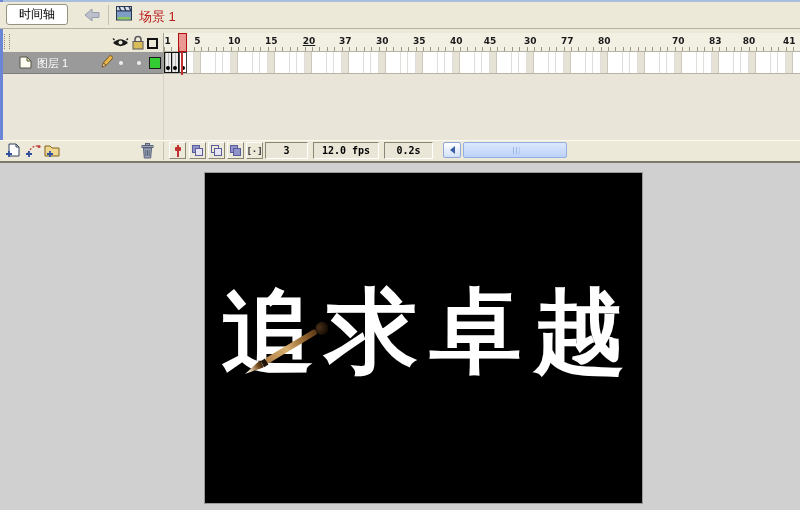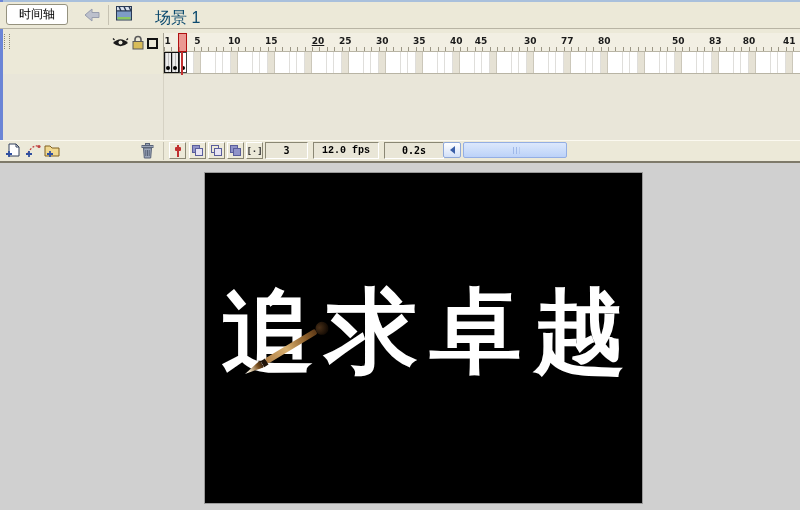--- a/index.html
+++ b/index.html
@@ -11,21 +11,21 @@
   .top-strip { position:absolute; left:0; top:0; width:800px; height:2px; background:#A9C0DC; }
   .left-edge { position:absolute; left:0; top:0; width:3px; height:161px; background:#6B85D6; }
   .tab-bar { position:absolute; left:0; top:2px; width:800px; height:27px; background:#ECE9D8; border-bottom:1px solid #B8B4A4; }
   .timeline-tab { position:absolute; left:6px; top:2px; width:62px; height:21px; background:#FFFFFF;
     border:1px solid #95927F; border-radius:3px; font-size:12px; color:#000;
     display:flex; align-items:center; justify-content:center; }
   .back-btn { position:absolute; left:82px; top:4px; width:20px; height:17px; display:flex; align-items:center; justify-content:center; }
   .vsep { position:absolute; width:1px; background:#C6C2B2; }
   .vsep.s1 { left:108px; top:3px; height:20px; }
   .clapper { position:absolute; left:116px; top:4px; width:17px; height:16px; }
-  .scene-label { position:absolute; left:139px; top:6px; font-size:16px; color:#0c4a6e;margin-left:16px; }
+  .scene-label { position:absolute; left:139px; top:6px; font-size:13px; color:#b91c1c; }
 
   
   .grip { position:absolute; left:4px; top:34px; width:6px; height:15px;
     border-left:1px dotted #8A8774; border-right:1px dotted #8A8774; }
   .hdr-icon { position:absolute; }
   .eye-pos { left:112px; top:37px; }
   .lock-pos { left:132px; top:35px; }
   .outline-square { position:absolute; left:147px; top:38px; width:11px; height:11px; border:2px solid #111; background:#ECE9D8; }
 
   
@@ -77,22 +77,22 @@
   .marker-glyph { font:bold 9px "DejaVu Sans Mono",monospace; color:#333; letter-spacing:0; }
   .ph-glyph { position:relative; width:4px; height:12px; }
   .ph-glyph::before { content:""; position:absolute; left:1px; top:0; width:2px; height:12px; background:#C03030; }
   .ph-glyph::after { content:""; position:absolute; left:-1px; top:2px; width:6px; height:4px; background:#C03030; border-radius:1px; }
 
   .stat-box { position:absolute; top:1px; height:17px; background:#E9E6D7;
     border:1px solid; border-color:#8A8774 #FFFFFF #FFFFFF #8A8774;
     font:bold 10px "DejaVu Sans Mono",monospace; color:#000;
     display:flex; align-items:center; justify-content:center; }
   .frame-box { left:265px; width:43px; }
-  .fps-box { left:313px; width:66px;font-family:Liberation Mono, monospace; }
-  .time-box { left:384px; width:60px; }
+  .fps-box { left:313px; width:66px; }
+  .time-box { left:384px; width:49px; }
 
   .scroll-left-btn { position:absolute; left:443px; top:1px; width:18px; height:16px;
     background:linear-gradient(#FFFFFF,#D2E0F8); border:1px solid #8FA8D8; border-radius:2px;
     display:flex; align-items:center; justify-content:center; }
   .scroll-arrow { width:0; height:0; border-top:4px solid transparent; border-bottom:4px solid transparent; border-right:5px solid #3A5FA8; }
   .scroll-thumb { position:absolute; left:463px; top:1px; width:104px; height:16px;
     background:linear-gradient(#DCE8FC,#BCD2F8); border:1px solid #93AEE4; border-radius:2px; }
   .scroll-thumb::after { content:""; position:absolute; left:50%; top:4px; transform:translateX(-50%);
     width:9px; height:7px;
     background:repeating-linear-gradient(90deg,#9FB8E8 0 1px,transparent 1px 3px); }
@@ -152,38 +152,54 @@
     <path d="M3 7 V4.5 a3 3 0 0 1 6 0 V7" fill="none" stroke="#5A5A5A" stroke-width="1.6"></path>
     <rect x="1" y="6.5" width="10" height="7.5" fill="#D8BC58" stroke="#5A5A5A"></rect>
   </svg>
   <div class="outline-square"></div>
 
   <div class="ruler">
       <span class="ruler-num" style="left: 3.7px;">1</span>
       <span class="ruler-num" style="left: 33.3px;">5</span>
       <span class="ruler-num" style="left: 70.3px;">10</span>
       <span class="ruler-num" style="left: 107.3px;">15</span>
-      <span class="ruler-num" style="left: 154px; text-decoration: underline;">20</span>
-      <span class="ruler-num" style="left: 181.3px;">25</span>
+      <span class="ruler-num" style="left: 145px; text-decoration: underline;">20</span>
+      <span class="ruler-num" style="left: 181.3px;">37</span>
       <span class="ruler-num" style="left: 218.3px;">30</span>
       <span class="ruler-num" style="left: 255.3px; text-align: center;">35</span>
       <span class="ruler-num" style="left: 292.3px;">40</span>
-      <span class="ruler-num" style="left: 317px;">45</span>
+      <span class="ruler-num" style="left: 326px;">45</span>
       <span class="ruler-num" style="left: 366.3px;">30</span>
       <span class="ruler-num" style="left: 403.3px;">77</span>
       <span class="ruler-num" style="left: 440.3px;">80</span>
       <span class="ruler-num" style="left: 467px; margin-top: 40px;">65</span>
-      <span class="ruler-num" style="left: 514.3px;">50</span>
+      <span class="ruler-num" style="left: 514.3px;">70</span>
       <span class="ruler-num" style="left: 551.3px;">83</span>
       <span class="ruler-num" style="left: 585px;">80</span>
       <span class="ruler-num" style="left: 625.3px;">41</span>
     </div>
   <div class="playhead-marker" style="left: 177.8px;"></div>
   <div class="playhead-line" style="left: 181.3px;"></div>
 
+  <div class="layer-left">
+    <svg class="layer-page" width="13" height="13" viewBox="0 0 13 13">
+      <path d="M1 1 h7 l4 4 v7 h-11 z" fill="#FFFDF0" stroke="#55554A"></path>
+      <path d="M8 1 v4 h4 z" fill="#E8E0A0" stroke="#55554A"></path>
+    </svg>
+    <span class="layer-name">图层 1</span>
+    <svg class="pencil" width="13" height="15" viewBox="0 0 13 15">
+      <g transform="rotate(42 6 7)">
+        <rect x="4.6" y="-1" width="3.8" height="10.5" fill="#E8B84C" stroke="#704810" stroke-width="0.8"></rect>
+        <polygon points="4.6,9.5 8.4,9.5 6.5,13.5" fill="#F0D8A8" stroke="#704810" stroke-width="0.8"></polygon>
+      </g>
+    </svg>
+    <div class="ldot d1"></div>
+    <div class="ldot d2"></div>
+    <div class="color-swatch" style="background: rgb(51, 204, 51);"></div>
+  </div>
   <div class="layer-frames">
       <div class="kf-cell selected" style="left: 0px; width: 8px;">
         <div class="kf-dot"></div>
       </div>
       <div class="kf-cell selected" style="left: 7.4px; width: 8px;">
         <div class="kf-dot"></div>
       </div>
       <div class="kf-cell" style="left: 14.8px; width: 8px;">
         <div class="kf-dot"></div>
       </div>

